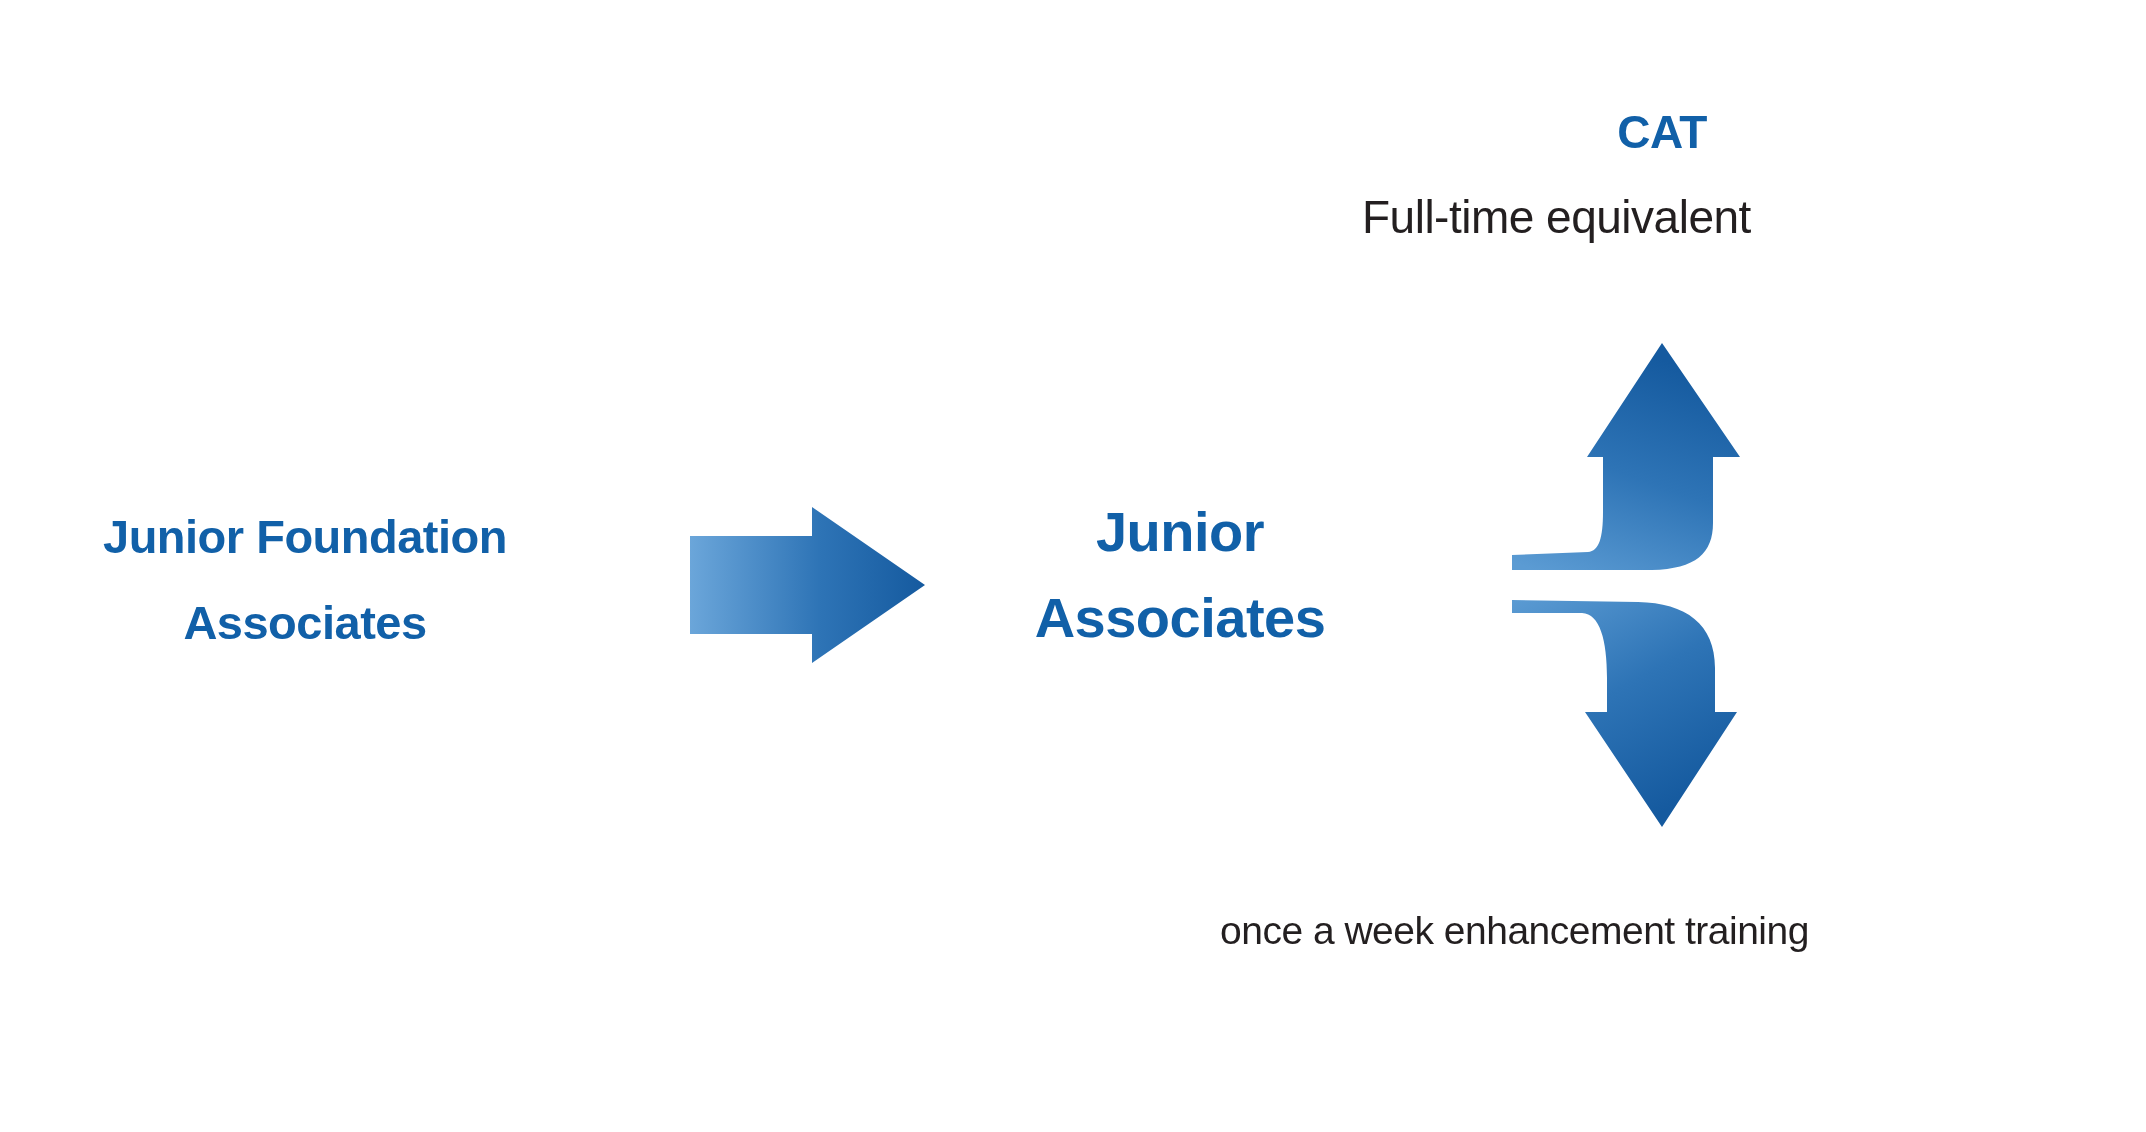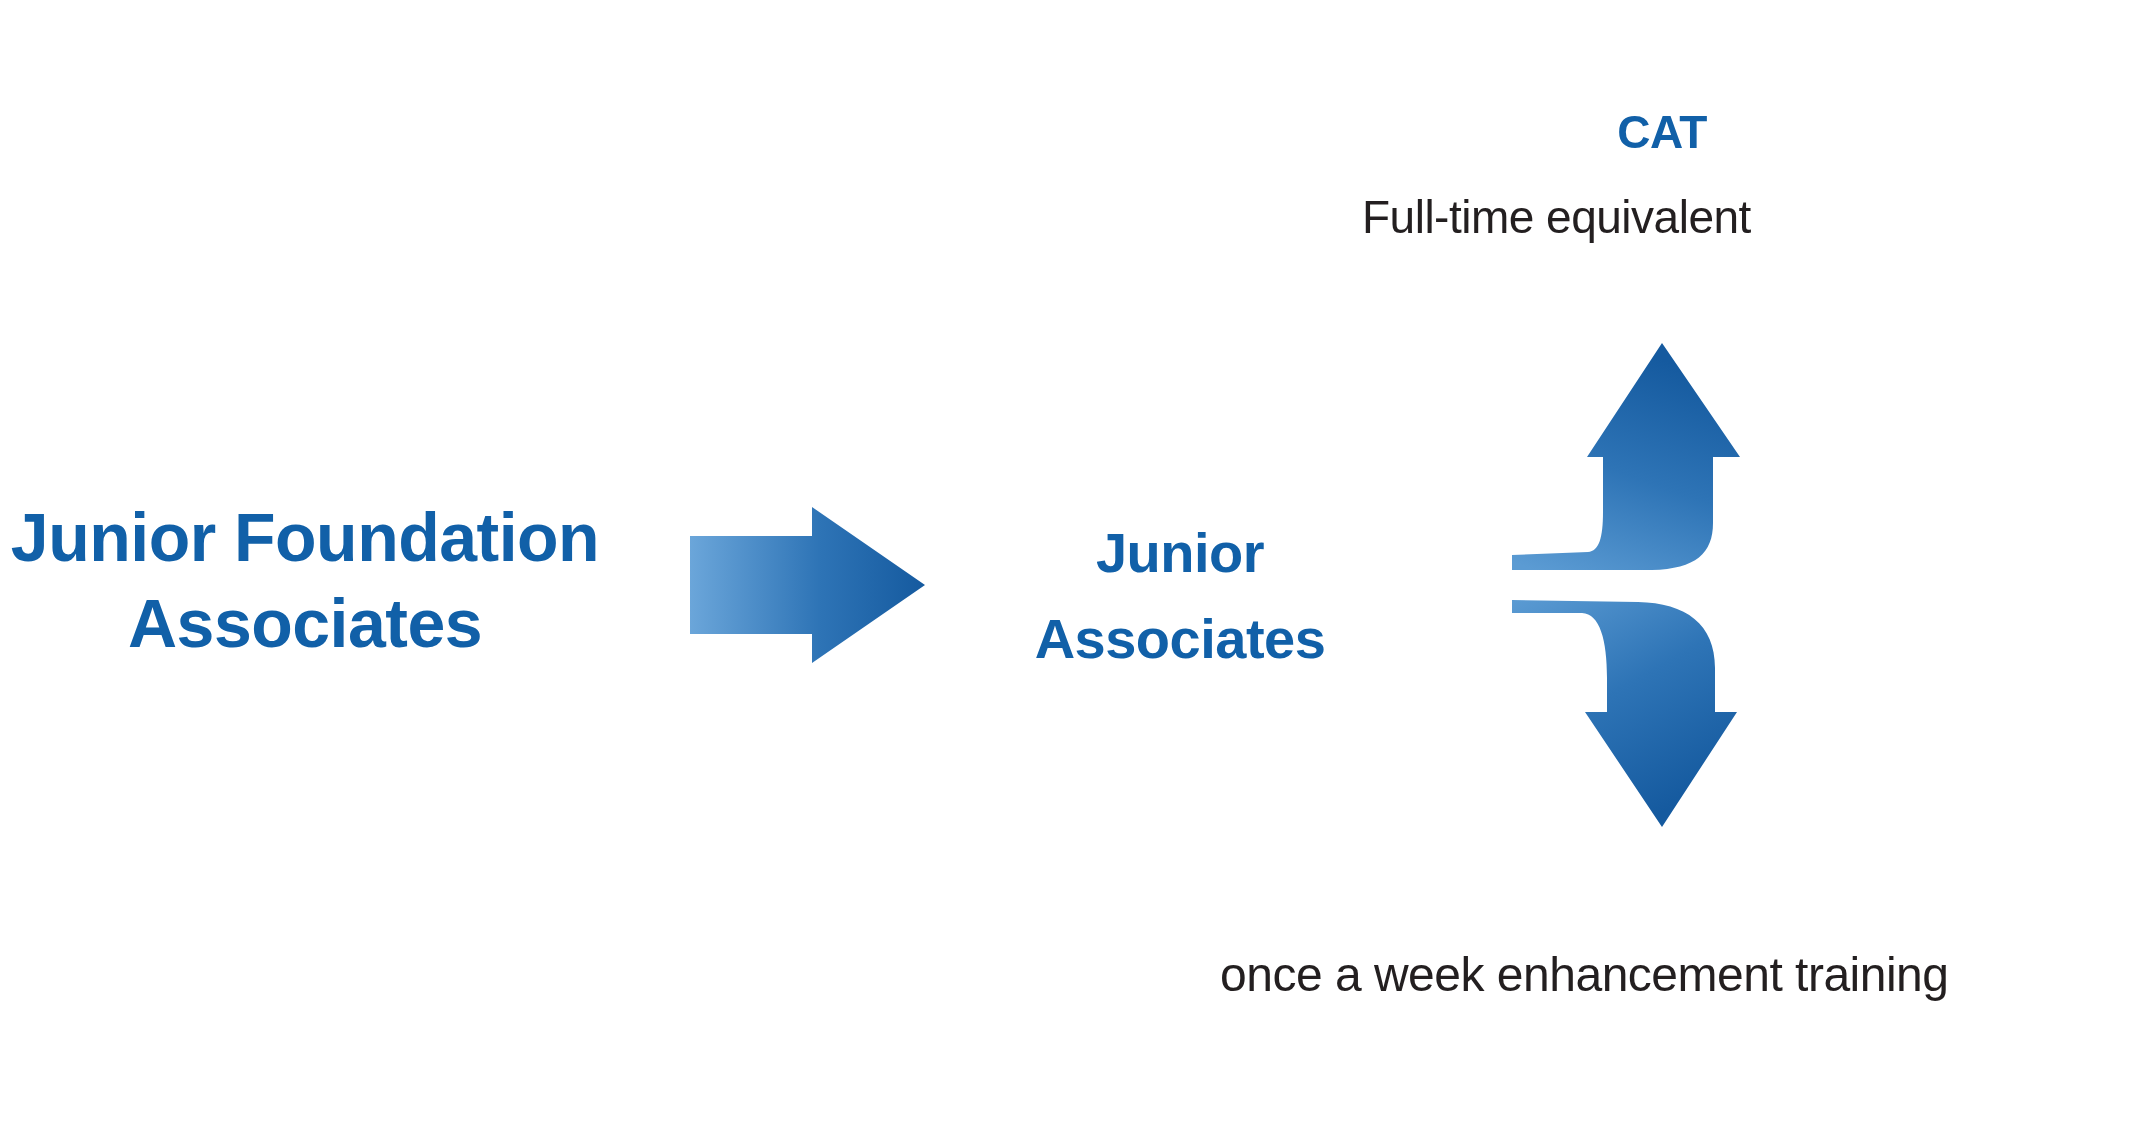--- a/index.html
+++ b/index.html
@@ -25,41 +25,41 @@
   }
   .node-sub{
     position:absolute;
     color:var(--body-black);
     font-weight:500;
     text-align:left;
     letter-spacing:-0.5px;
   }
   .lbl-left{
     left:5px; top:494px; width:600px;
-    font-size:68px; line-height:86px;
+    font-size:47px; line-height:86px;
   }
   .lbl-center{
-    left:880px; top:510px; width:600px;
+    left:880px; top:489px; width:600px;
     font-size:56px; line-height:86px;
   }
   .lbl-cat{
     left:1362px; top:95px; width:600px;
     font-size:46px; line-height:74px;
   }
   .sub-cat{
     left:1362px; top:182px; width:600px;
     font-size:46px; line-height:70px;
   }
   .lbl-further{
     left:1363px; top:862px; width:600px;
     font-size:60px; line-height:76px;
   }
   .sub-further{
-    left:1220px; top:944px; width:900px;
-    font-size:48px; line-height:62px;
+    left:1220px; top:900px; width:900px;
+    font-size:39px; line-height:62px;
     white-space:nowrap;
   }
   .arrow{position:absolute;}
   .arrow-right{left:690px; top:505px;}
   .arrow-up{left:1500px; top:340px;}
   .arrow-down{left:1500px; top:580px;}
   .stop-light{stop-color:#6ba6da;}
   .stop-light2{stop-color:#5b9bd3;}
   .stop-mid{stop-color:#2e74b6;}
   .stop-dark{stop-color:#155a9f;}

